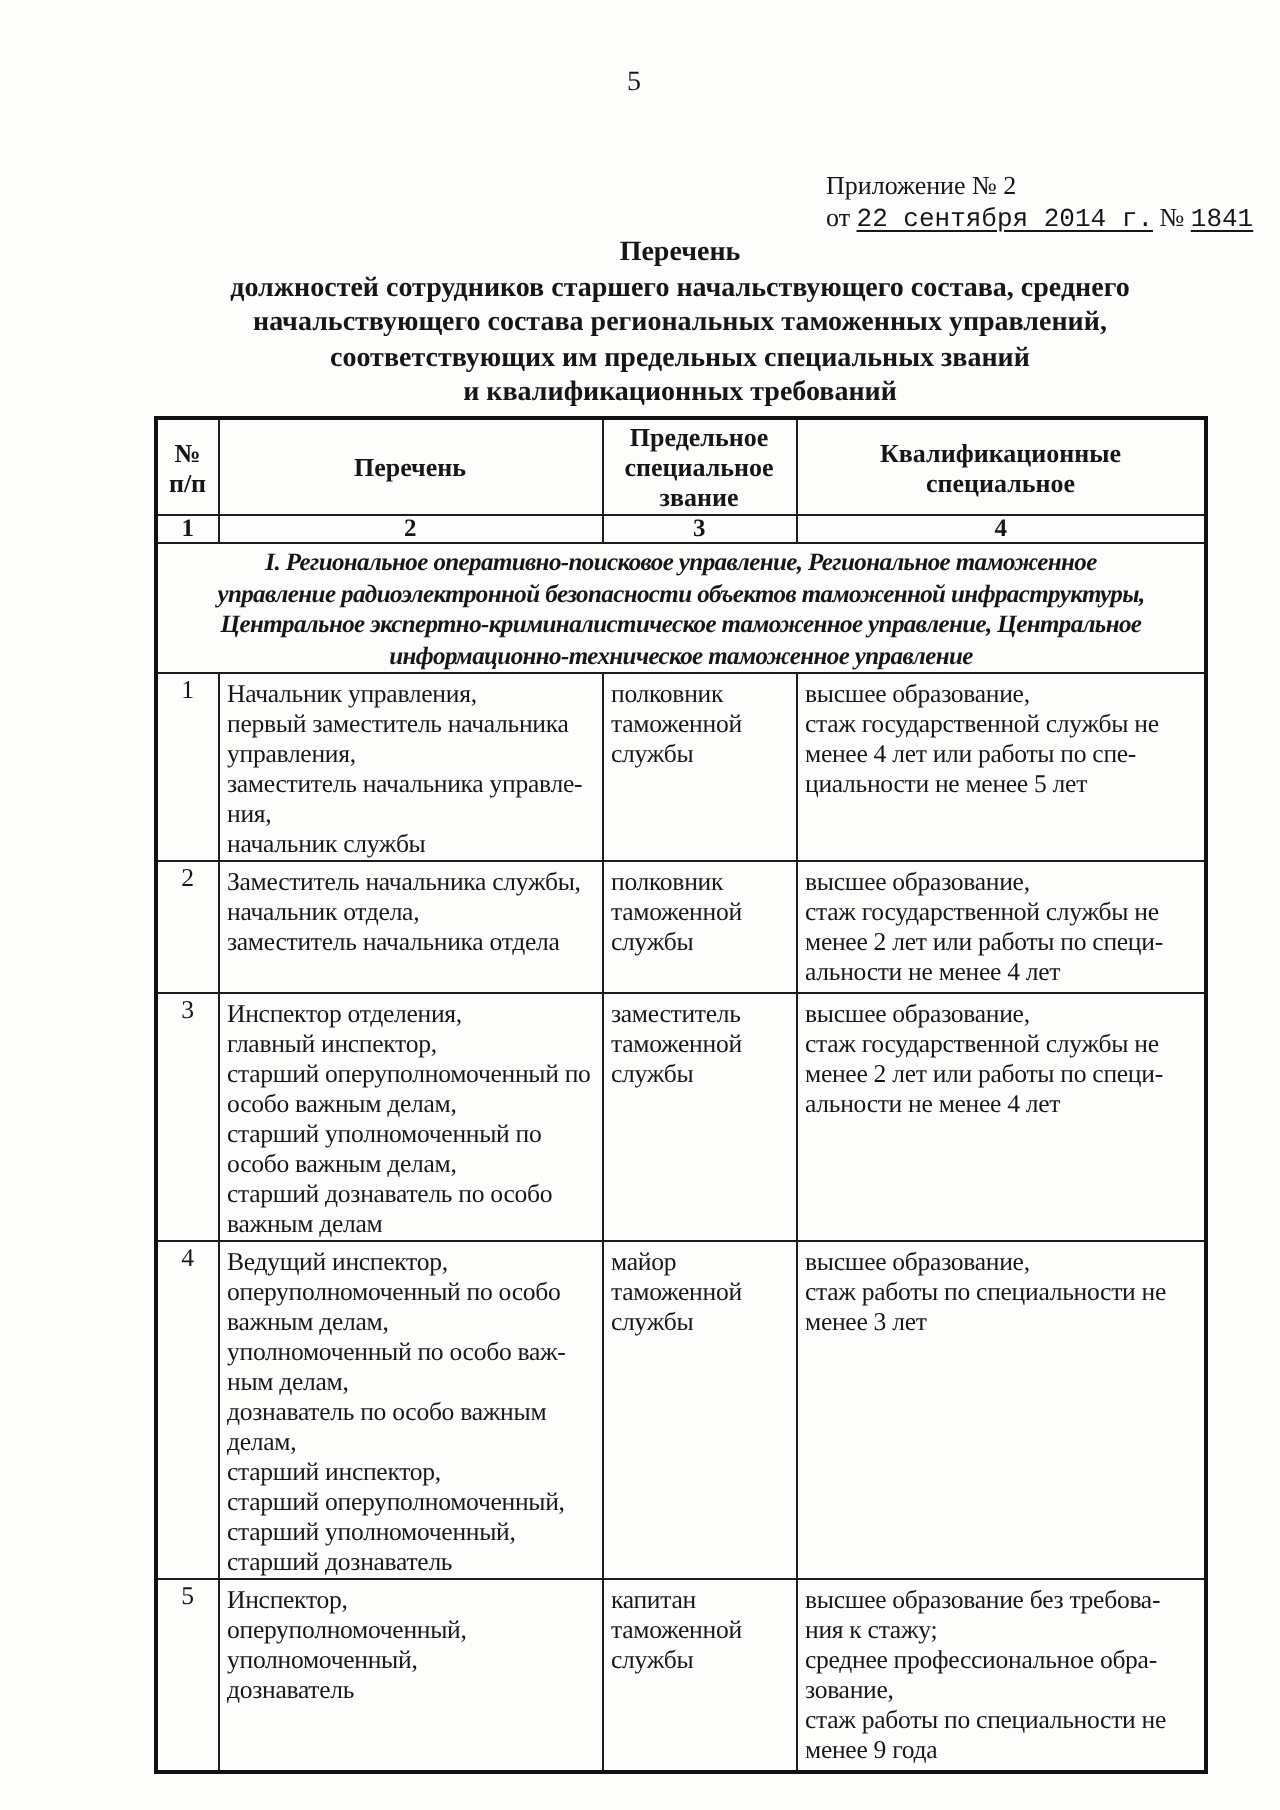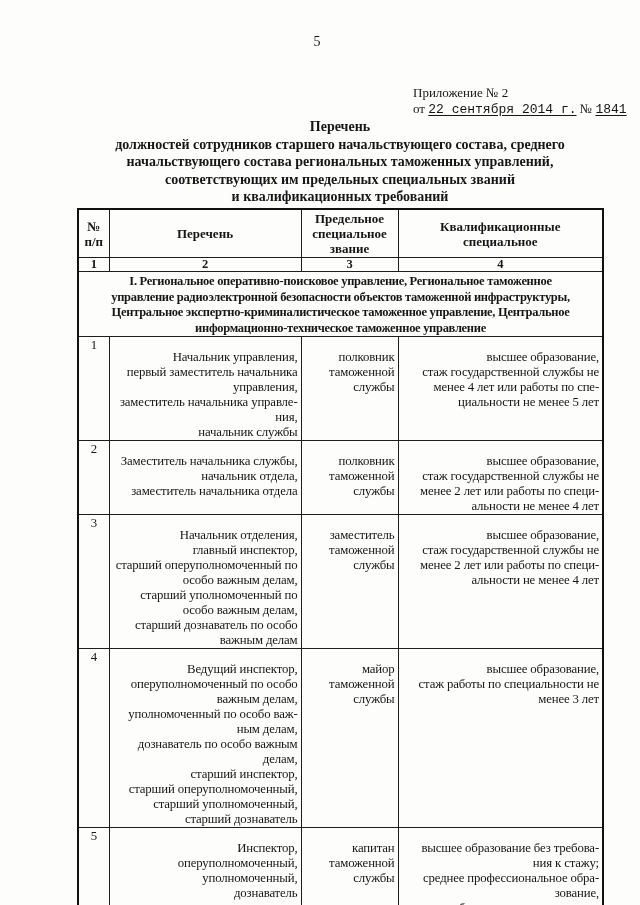--- a/index.html
+++ b/index.html
@@ -62,34 +62,33 @@
   }
   .head-row   { height: 45px; }
   .colnum-row { height: 14px; }
   .colnum-row td {
     font-weight: bold;
     font-size: 12.5px;
     line-height: 13px;
     text-align: center;
     padding: 0;
   }
-  .section-row { height: 64px; }
+  .section-row { height: 64px; font-style: italic; }
   .section-cell {
     font-weight: bold;
     font-size: 12.5px;
     line-height: 15.5px;
     text-align: center;
     padding: 2px 2px 0 2px;
     letter-spacing: -0.3px !important;
   }
   .doc-table td.body-cell {
     font-size: 12.8px;
     line-height: 15px;
-    padding: 13px 3px 0 4px;
-    text-align: right;
+    padding: 3px 3px 0 4px;
   }
   .doc-table td.num-cell {
     font-size: 12.8px;
     line-height: 15px;
     text-align: center;
     padding: 1px 0 0 0;
   }
   .row-0 { height: 90px; }
   .row-1 { height: 66px; }
   .row-2 { height: 120px; }
@@ -169,21 +168,21 @@
         <td class="body-cell pre">полковник
 таможенной
 службы</td>
         <td class="body-cell pre">высшее образование,
 стаж государственной службы не
 менее 2 лет или работы по специ-
 альности не менее 4 лет</td>
       </tr>
       <tr class="row-2">
         <td class="num-cell">3</td>
-        <td class="body-cell pre">Начальник отделения,
+        <td class="body-cell pre">Инспектор отделения,
 главный инспектор,
 старший оперуполномоченный по
 особо важным делам,
 старший уполномоченный по
 особо важным делам,
 старший дознаватель по особо
 важным делам</td>
         <td class="body-cell pre">заместитель
 таможенной
 службы</td>

